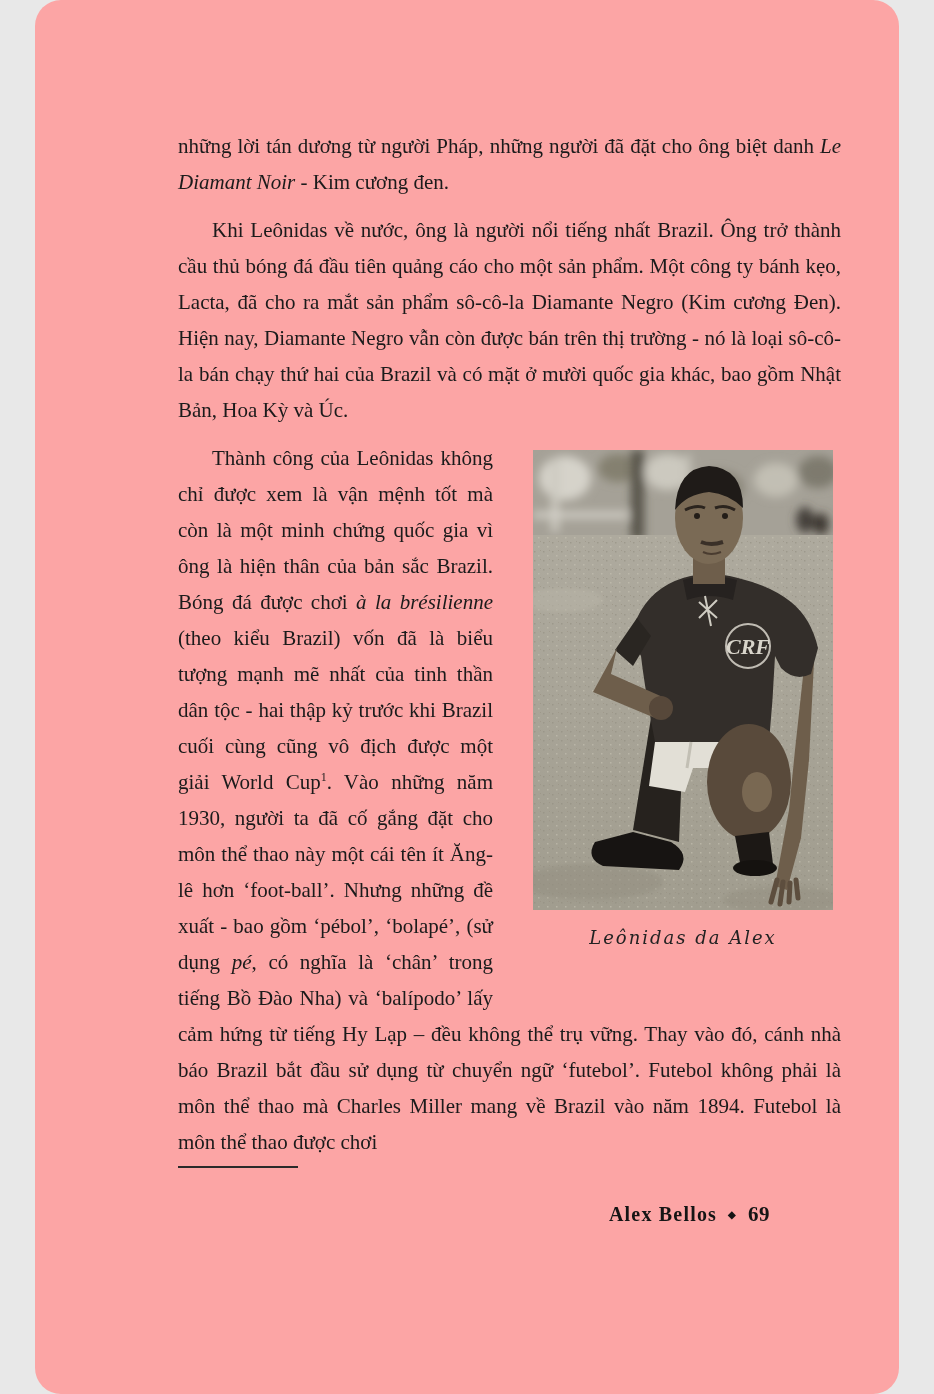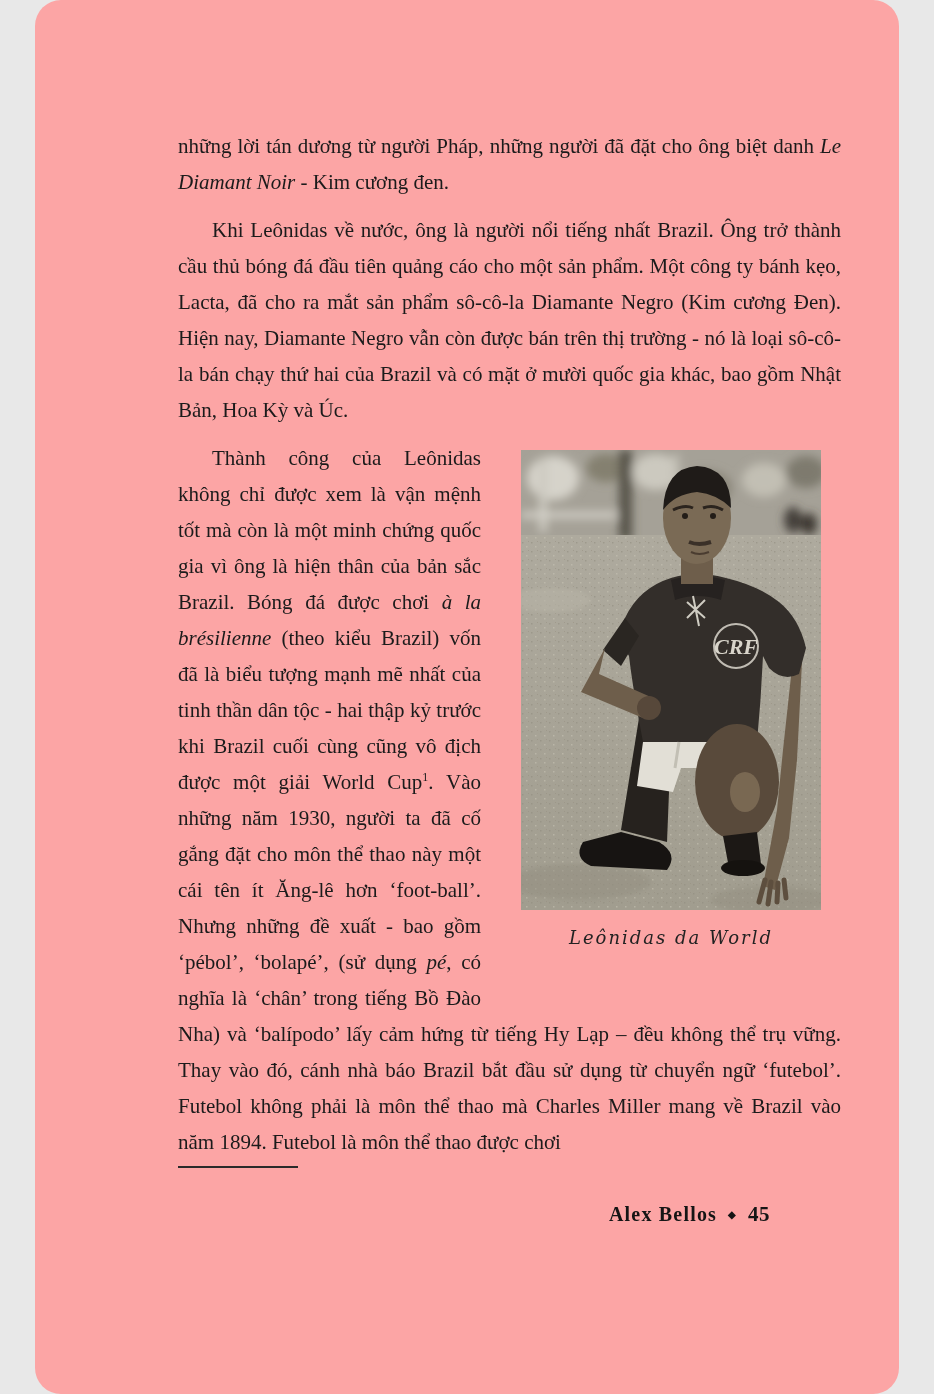--- a/index.html
+++ b/index.html
@@ -23,21 +23,21 @@
   }
   .body-text p, .body-text .para { margin:0 0 12px 0; }
   .indent { text-indent:34px; }
   .para { display:block; }
   i.run { font-style:italic; }
   sup.fn-ref { font-size:12px; line-height:0; vertical-align:super; }
 
   figure.photo-fig {
     float:right;
     width:300px;
-    margin:2px 12px 44px 32px;
+    margin:2px 0 44px 32px;
     padding:8px;
   }
   .photo-frame { width:300px; height:460px; background:#b5b1a6; }
   .photo-frame svg { display:block; width:300px; height:460px; }
   figcaption {
     margin-top:10px;
     text-align:center;
     font-family:"DejaVu Serif", serif;
     font-style:italic;
     font-size:18px;
@@ -171,29 +171,29 @@
               <path d="M158 292 L154 318 M200 292 L200 316" stroke="#c2bfb4" stroke-width="3" fill="none"></path>
 
               <ellipse cx="216" cy="332" rx="42" ry="58" fill="#594a3b"></ellipse>
               <ellipse cx="224" cy="342" rx="15" ry="20" fill="#8a7860" opacity="0.65"></ellipse>
 
               <path d="M202 386 L236 382 L240 414 L208 418 Z" fill="#1c1815"></path>
               <ellipse cx="222" cy="418" rx="22" ry="8" fill="#15120f"></ellipse>
             </g>
           </svg>
         </div>
-        <figcaption>Leônidas da World</figcaption>
+        <figcaption>Leônidas da Alex</figcaption>
       </figure>
       <span class="run">Thành công của Leônidas không chỉ được xem là vận mệnh tốt mà còn là một minh chứng quốc gia vì ông là hiện thân của bản sắc Brazil. Bóng đá được chơi </span><i class="run">à la brésilienne</i><span class="run"> (theo kiểu Brazil) vốn đã là biểu tượng mạnh mẽ nhất của tinh thần dân tộc - hai thập kỷ trước khi Brazil cuối cùng cũng vô địch được một giải World Cup</span><sup class="fn-ref">1</sup><span class="run">. Vào những năm 1930, người ta đã cố gắng đặt cho môn thể thao này một cái tên ít Ăng-lê hơn ‘foot-ball’. Nhưng những đề xuất - bao gồm ‘pébol’, ‘bolapé’, (sử dụng </span><i class="run">pé</i><span class="run">, có nghĩa là ‘chân’ trong tiếng Bồ Đào Nha) và ‘balípodo’ lấy cảm hứng từ tiếng Hy Lạp – đều không thể trụ vững. Thay vào đó, cánh nhà báo Brazil bắt đầu sử dụng từ chuyển ngữ ‘futebol’. Futebol không phải là môn thể thao mà Charles Miller mang về Brazil vào năm 1894. Futebol là môn thể thao được chơi</span>
     </div>
   </div>
 
   <div class="footnote-area">
     <div class="footnote-rule"></div>
   </div>
 
   <div class="page-footer">
     <span>Alex Bellos</span>
     <span class="diamond">◆</span>
-    <span class="pagenum">45</span>
+    <span class="pagenum">69</span>
   </div>
 
 </div>
 
 </body></html>

